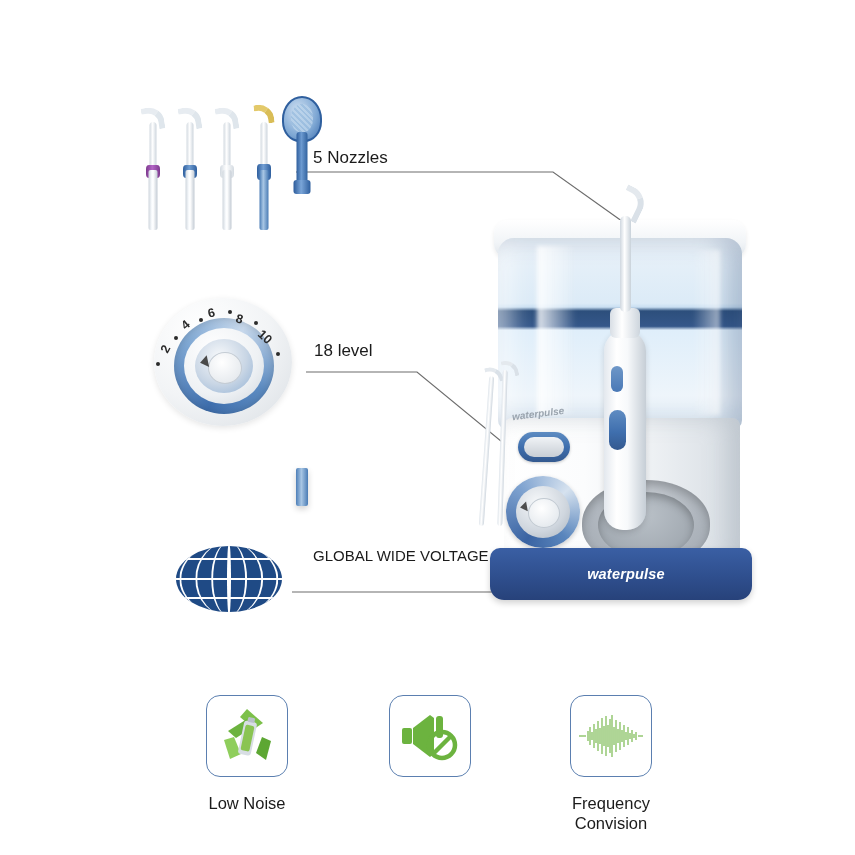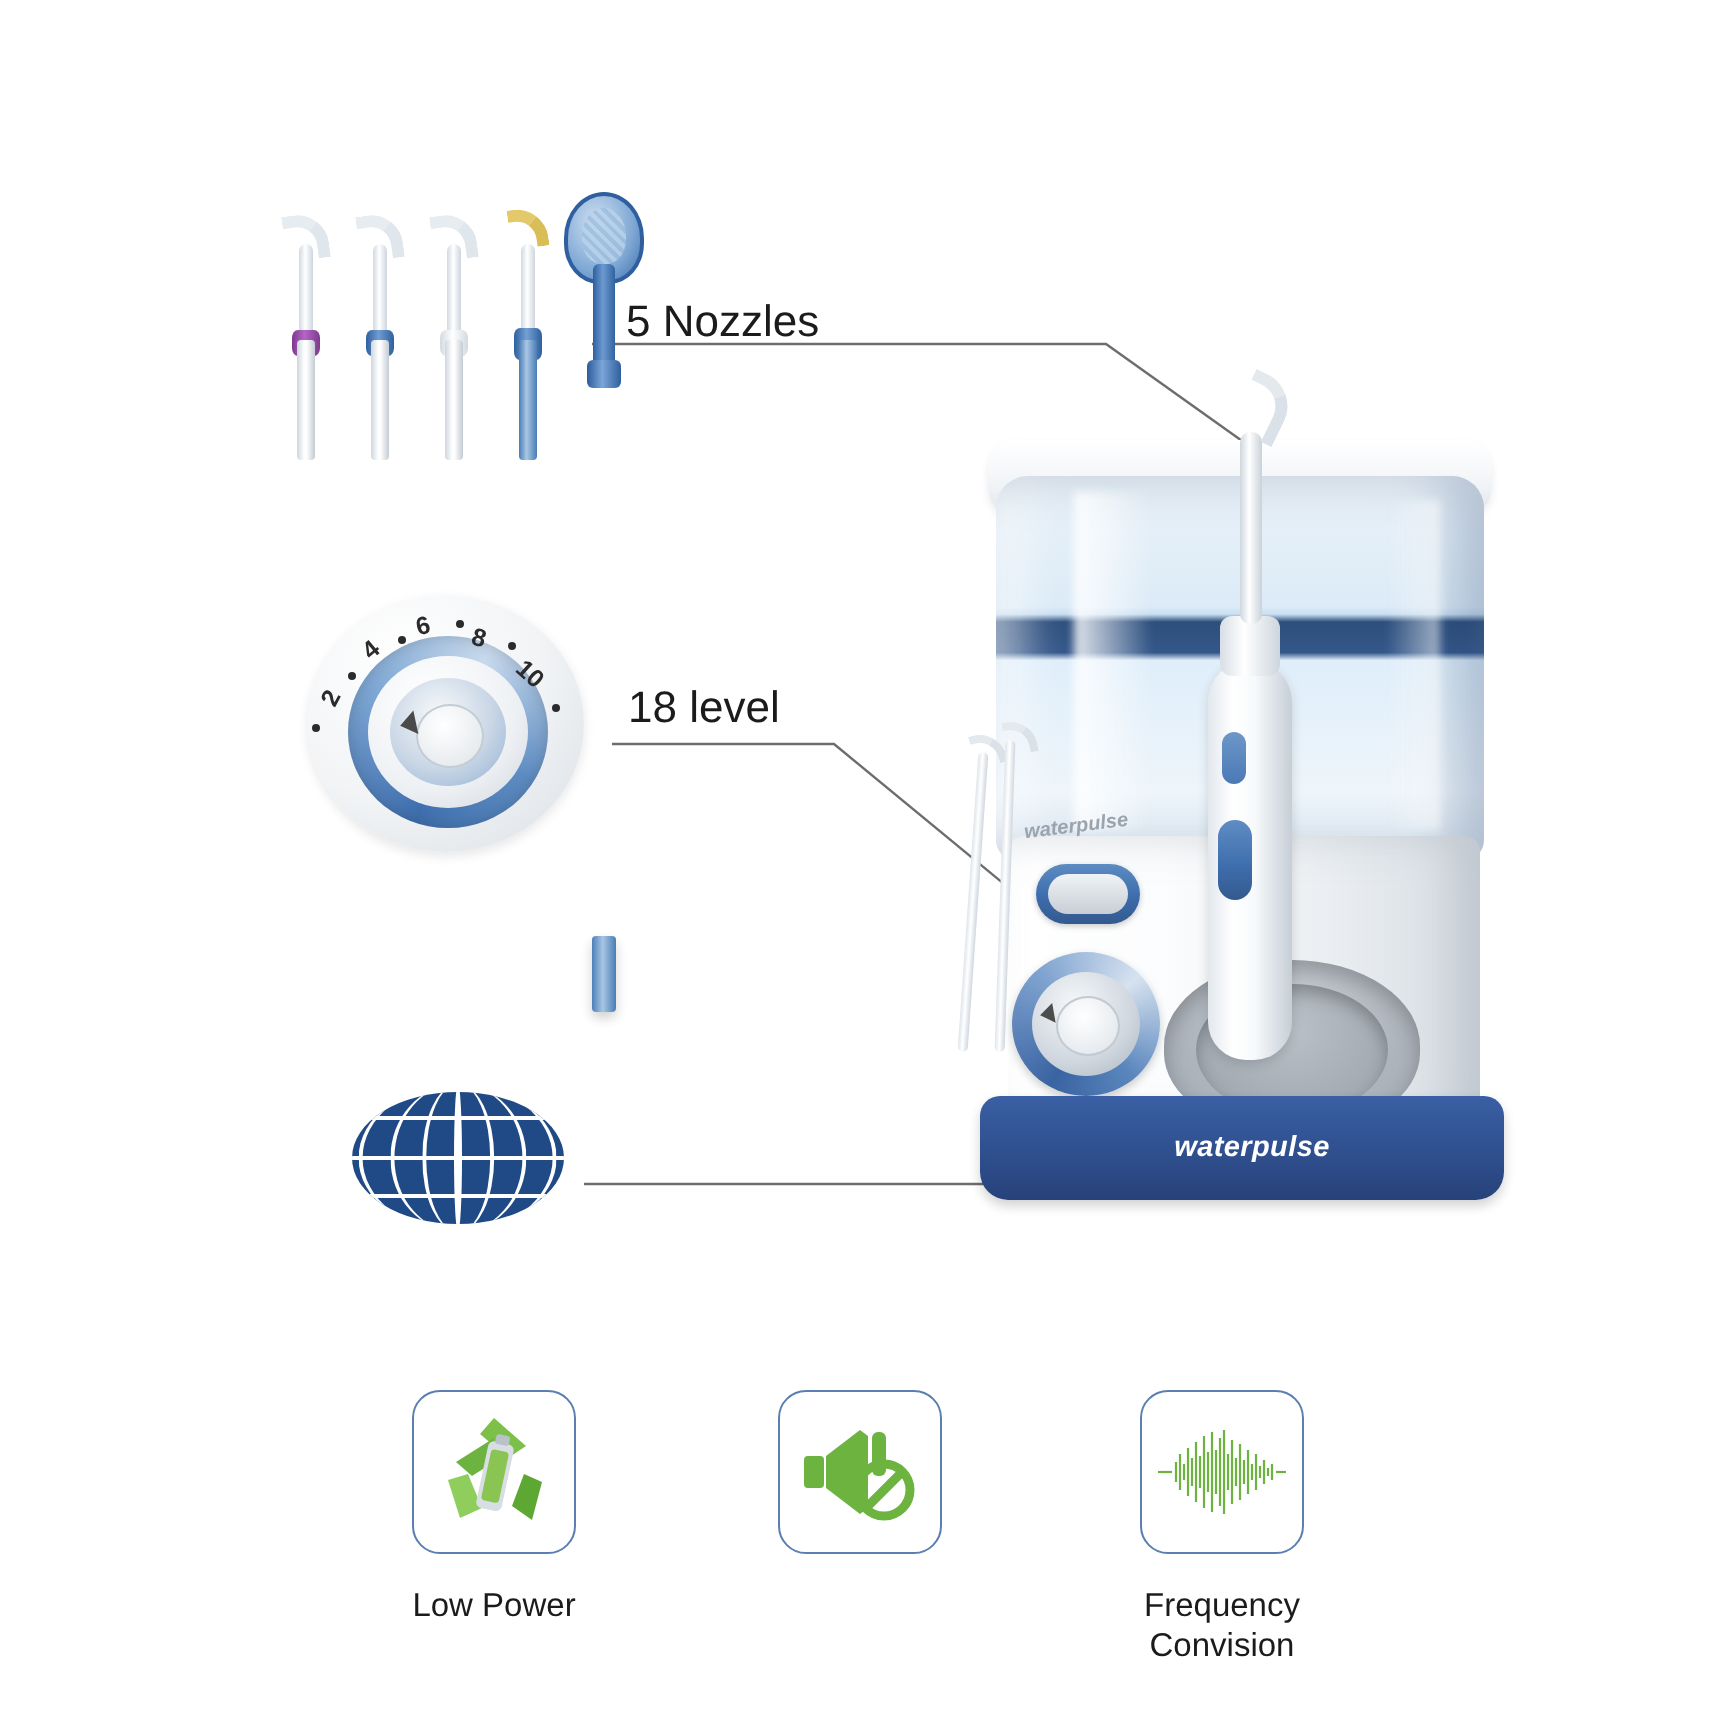--- a/index.html
+++ b/index.html
@@ -14,21 +14,21 @@
   .hdr-bot{position:absolute;left:0;top:20px;width:100%;height:20px;
            background:linear-gradient(to right,#767676,#6c6c6c 55%,#656565);}
   .hdr-title{position:absolute;left:62px;top:-2px;height:44px;line-height:44px;
              color:#fff;font-size:26px;letter-spacing:.6px;white-space:nowrap;
              font-family:"Liberation Sans Narrow","Liberation Sans",sans-serif;
              transform:scaleX(.88);transform-origin:left center;}
 
   
   .lead{position:absolute;left:0;top:0;width:855px;height:855px;pointer-events:none;}
 
-  .lbl{position:absolute;font-size:22px;color:#1b1b1b;white-space:nowrap;}
+  .lbl{position:absolute;font-size:17px;color:#1b1b1b;white-space:nowrap;}
   .lbl.small{font-size:15px;line-height:23px;}
 
   
   .nozzles{position:absolute;left:146px;top:100px;width:180px;height:130px;}
   .nz{position:absolute;bottom:0;width:13px;}
   .nz .shaft{position:absolute;bottom:0;left:50%;transform:translateX(-50%);
              width:9px;height:60px;border-radius:2px;
              background:linear-gradient(to right,#cfd6dd,#fbfdff 38%,#ffffff 52%,#c3cbd4);}
   .nz .ring{position:absolute;bottom:52px;left:50%;transform:translateX(-50%);
             width:14px;height:13px;border-radius:3px/4px;}
@@ -243,20 +243,21 @@
 
   <div class="globe">
     <div class="mer" style="width:0;"></div>
     <div class="mer" style="width:30%;"></div>
     <div class="mer" style="width:60%;"></div>
     <div class="mer" style="width:90%;"></div>
     <div class="par" style="top:18%;"></div>
     <div class="par" style="top:48%;"></div>
     <div class="par" style="top:78%;"></div>
   </div>
+  <div class="lbl small" style="left:313px;top:544px;">GLOBAL WIDE VOLTAGE</div>
 
   <div class="device">
     <div class="lid"></div>
     <div class="tank">
       <div class="gloss"></div>
       <div class="gloss2"></div>
     </div>
     <div class="body"></div>
 
     <div class="arm" style="left:14px;top:196px;height:150px;transform:rotate(4deg);"></div>
@@ -290,21 +291,21 @@
       <svg class="recy" viewBox="0 0 62 58">
         <path d="M31 2 L47 16 L38 22 L24 10 Z" fill="#7cc04a"></path>
         <path d="M55 34 L50 53 L40 46 L46 30 Z" fill="#5da733"></path>
         <path d="M8 33 L14 52 L25 47 L18 30 Z" fill="#8fce5c"></path>
         <path d="M12 24 L31 12 L31 24 L20 31 Z" fill="#6cb33f"></path>
         <rect x="25" y="14" width="13" height="34" rx="3" fill="#d8dee4" transform="rotate(12 31 31)"></rect>
         <rect x="27" y="18" width="9" height="26" rx="2" fill="#8ac452" transform="rotate(12 31 31)"></rect>
         <rect x="28" y="10" width="7" height="5" rx="1.5" fill="#b9c1c9" transform="rotate(12 31 31)"></rect>
       </svg>
     </div>
-    <div class="cap">Low Power</div>
+    <div class="cap">Low Noise</div>
   </div>
 
   <div class="feat" style="left:330px;">
     <div class="box">
       <svg class="spk" viewBox="0 0 60 50">
         <rect x="2" y="17" width="10" height="16" rx="2" fill="#6cb33f"></rect>
         <path d="M13 17 L30 4 L34 7 L34 43 L30 46 L13 33 Z" fill="#6cb33f"></path>
         <rect x="36" y="5" width="7" height="22" rx="3" fill="#6cb33f"></rect>
         <circle cx="42" cy="34" r="13" fill="none" stroke="#6cb33f" stroke-width="4.5"></circle>
         <line x1="34" y1="42" x2="50" y2="26" stroke="#6cb33f" stroke-width="4.5"></line>

